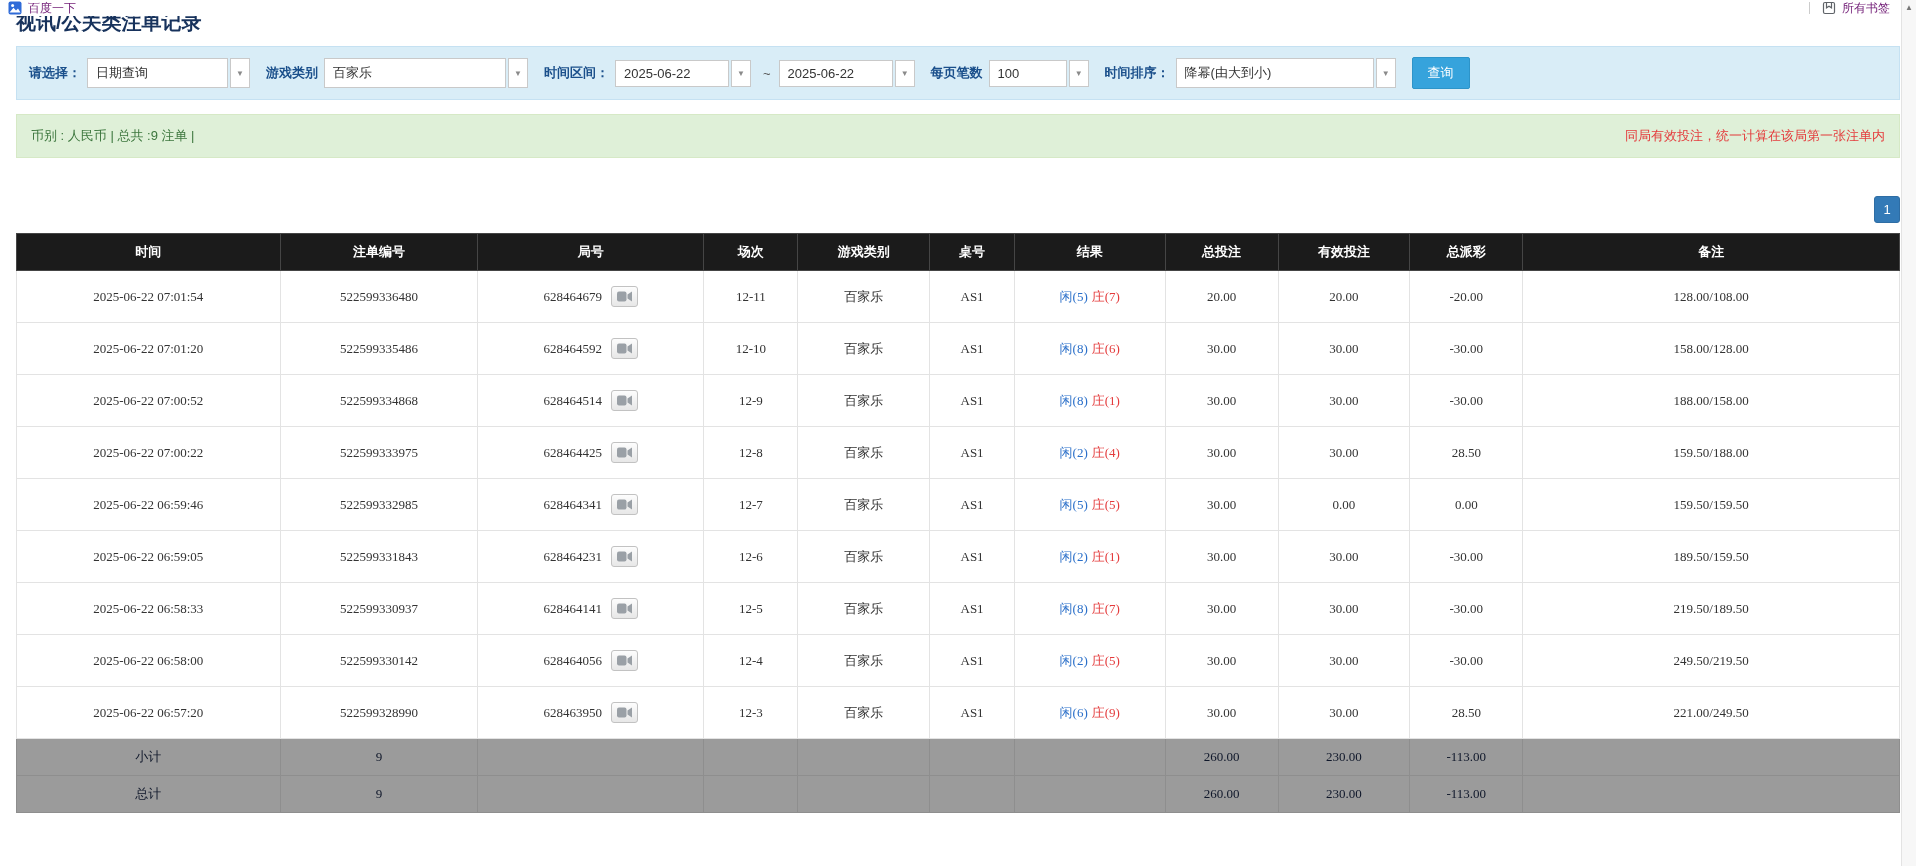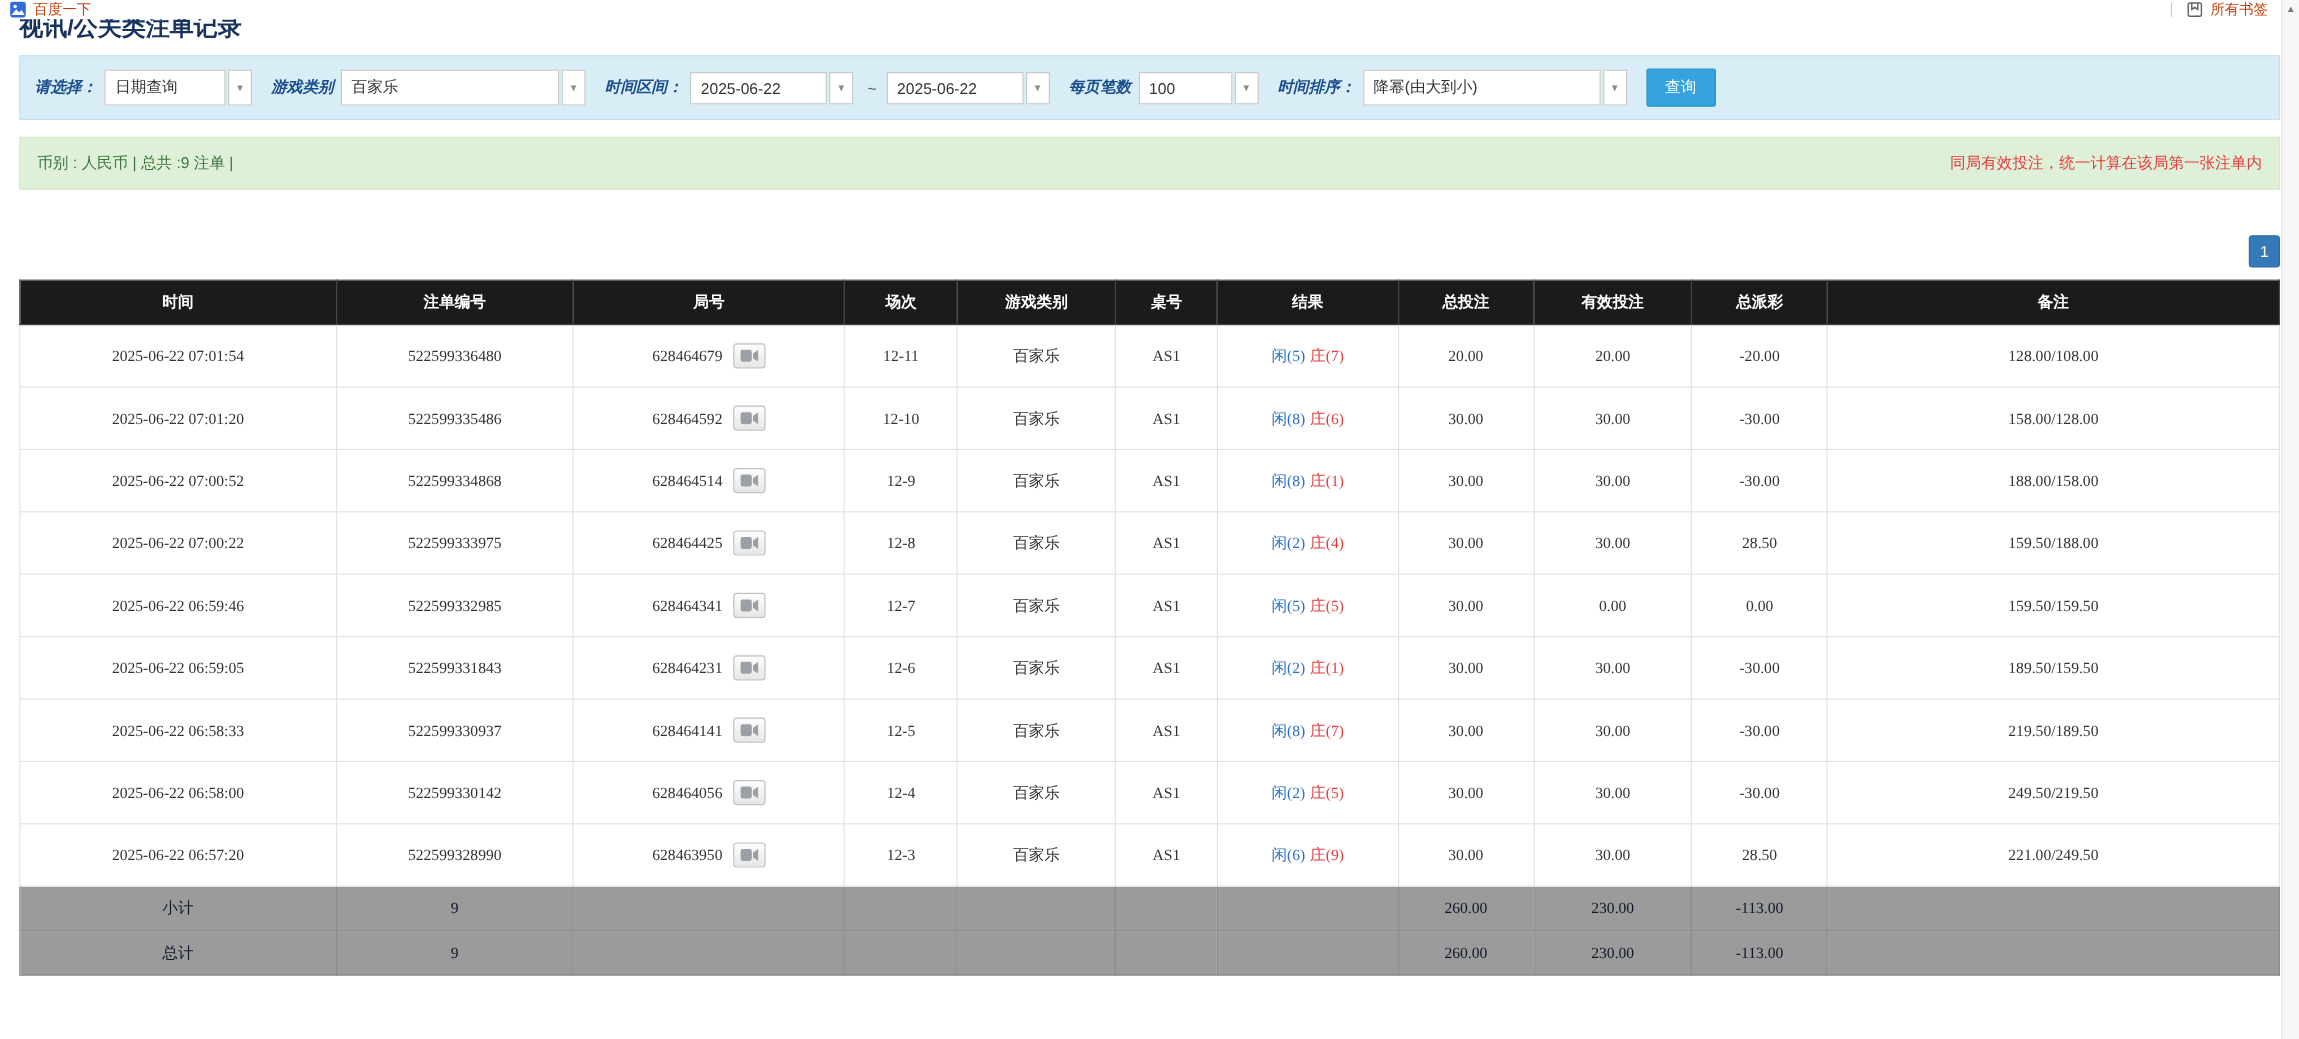--- a/index.html
+++ b/index.html
@@ -11,40 +11,40 @@
   }
 
   
   .scrollbar { position: absolute; top: 0; right: 0; width: 15px; height: 866px;
     background: #f7f7f7; border-left: 1px solid #e3e3e3; z-index: 20; }
   .scroll-up { text-align: center; font-size: 8px; color: #777; padding-top: 3px; cursor: pointer; }
 
   
   .topbar { position: relative; z-index: 5; background: #fff; height: 16px;
     display: flex; justify-content: space-between; align-items: center;
-    padding: 0 26px 0 8px; font-size: 12px; color: #c2410c; }
+    padding: 0 26px 0 8px; font-size: 12px; color: #701a75; }
   .topbar-left, .topbar-right { display: flex; align-items: center; gap: 6px; }
   .vsep { width: 1px; height: 12px; background: #ccc; display: inline-block; margin-right: 6px; }
   .favicon, .bm-icon { display: inline-flex; align-items: center; }
 
   .content { position: relative; z-index: 1; }
   .page-title { font-size: 20px; font-weight: bold; color: #17325c;
     margin: -7px 11px 10px 16px; position: relative; z-index: 1; }
 
   
   .filter-bar { margin: 0 16px 14px; background: #d9edf7; border: 1px solid #c5e1f2;
     padding: 10px 12px; display: flex; align-items: center; gap: 6px; font-size: 13px; }
-  .flabel { font-weight: bold; color: #1a4f8b; white-space: nowrap; margin-left: 6px; font-style: italic; }
+  .flabel { font-weight: bold; color: #1a4f8b; white-space: nowrap; margin-left: 6px; }
   .flabel:first-child { margin-left: 0; }
   .combo { display: inline-flex; align-items: stretch; margin-right: 4px; cursor: pointer; }
   .combo-text { background: #fff; border: 1px solid #c9c9c9; padding: 5px 8px;
     font-size: 13px; color: #333; white-space: nowrap; display: flex; align-items: center; }
   .combo-btn { border: 1px solid #c9c9c9; margin-left: 2px; width: 20px; background: #fff;
     display: flex; align-items: center; justify-content: center; color: #8a8a8a; font-size: 8px; }
-  .w-query .combo-text { width: 101px; }
+  .w-query .combo-text { width: 141px; }
   .w-game  .combo-text { width: 182px; }
   .w-date  .combo-text { width: 114px; }
   .w-size  .combo-text { width: 78px; }
   .w-sort  .combo-text { width: 198px; }
   .range-sep { color: #555; margin: 0 2px; }
   .search-btn { background: #36a3dc; color: #fff; border: 1px solid #2d94c9;
     padding: 6px 15px; font-size: 13px; border-radius: 2px; margin-left: 6px; cursor: pointer; }
 
   
   .notice { margin: 0 16px; background: #dff0d8; border: 1px solid #d6e9c6;

